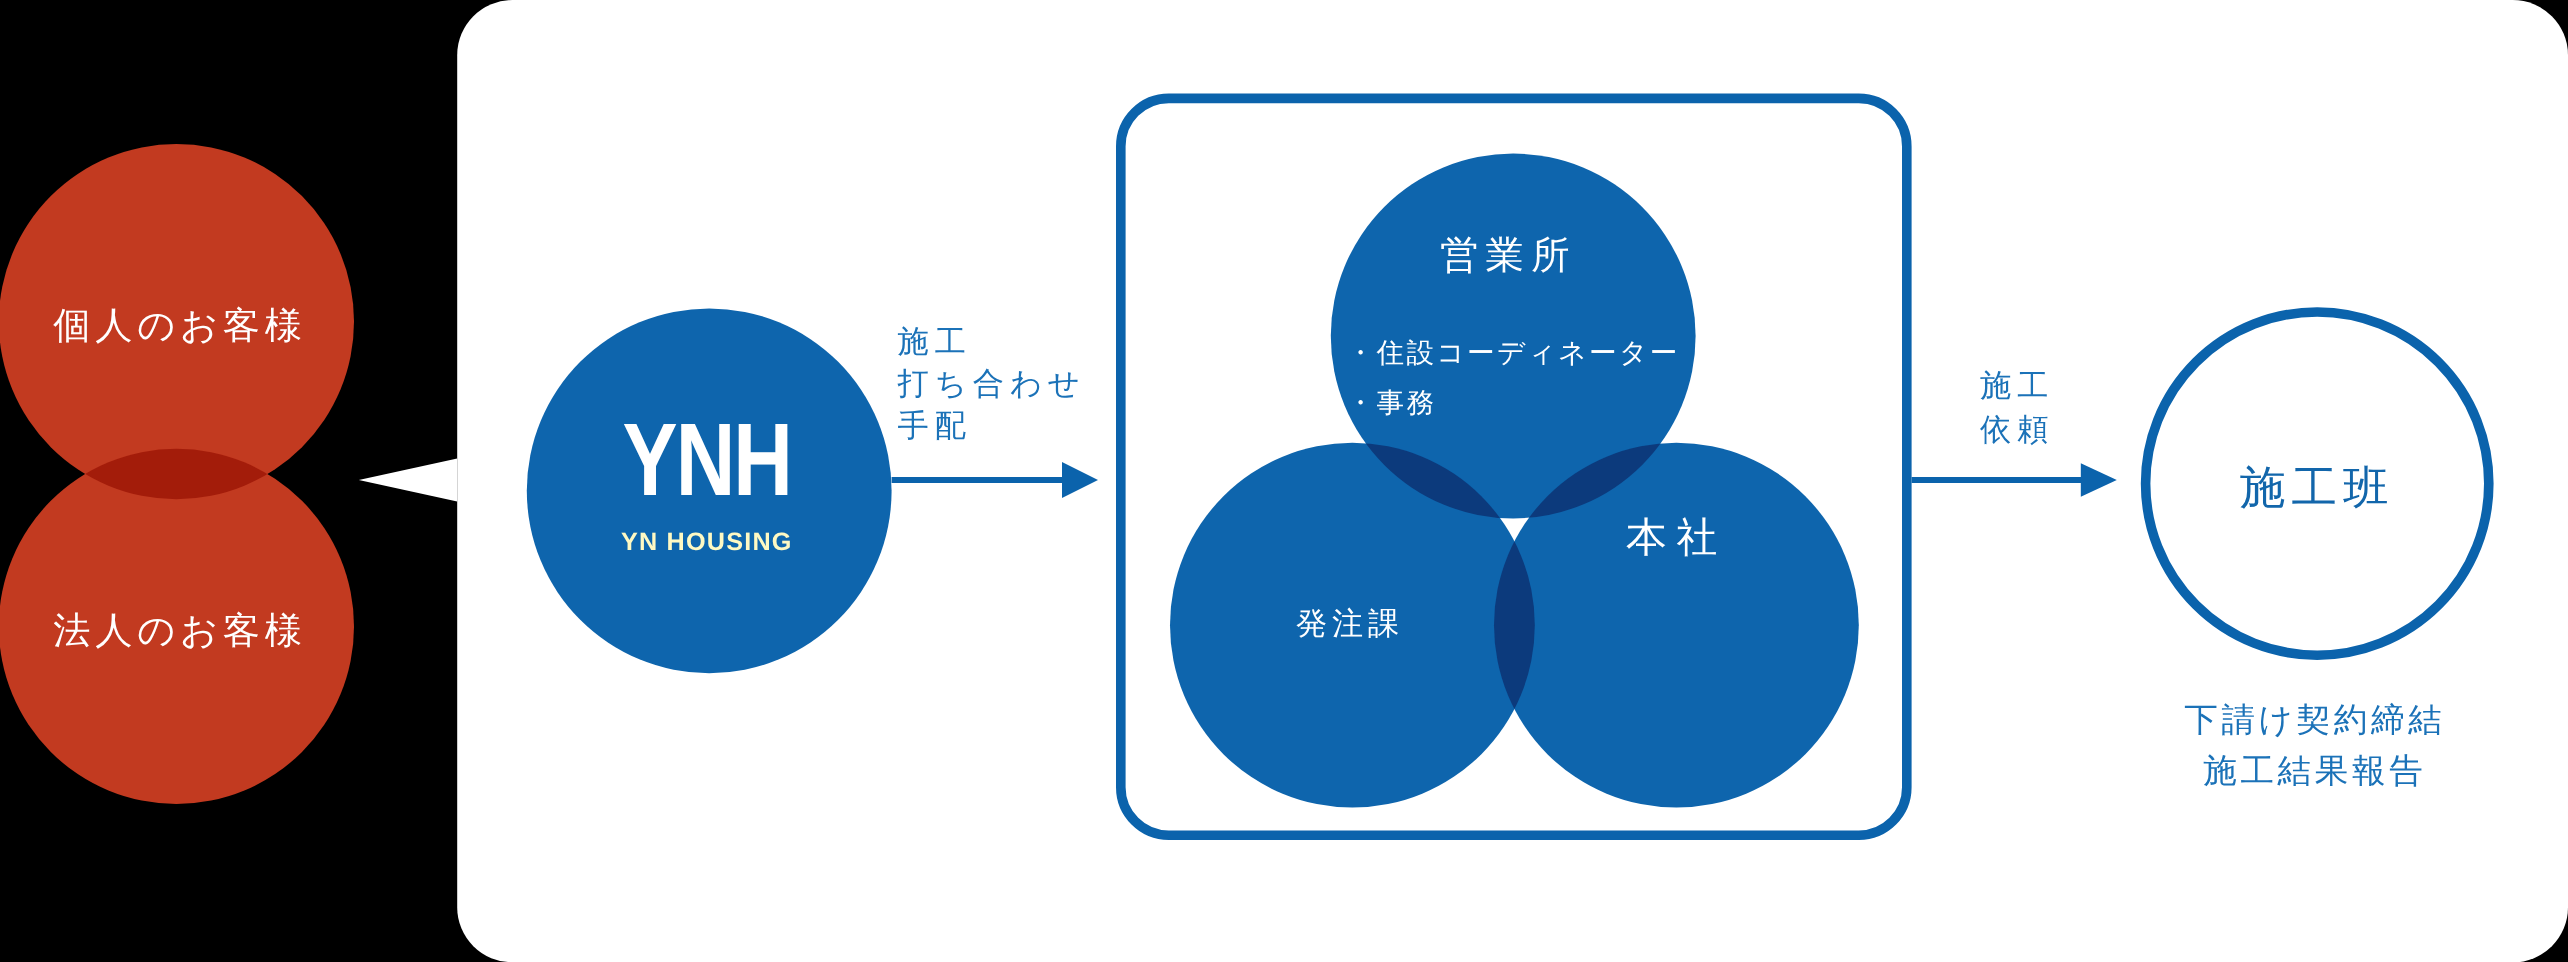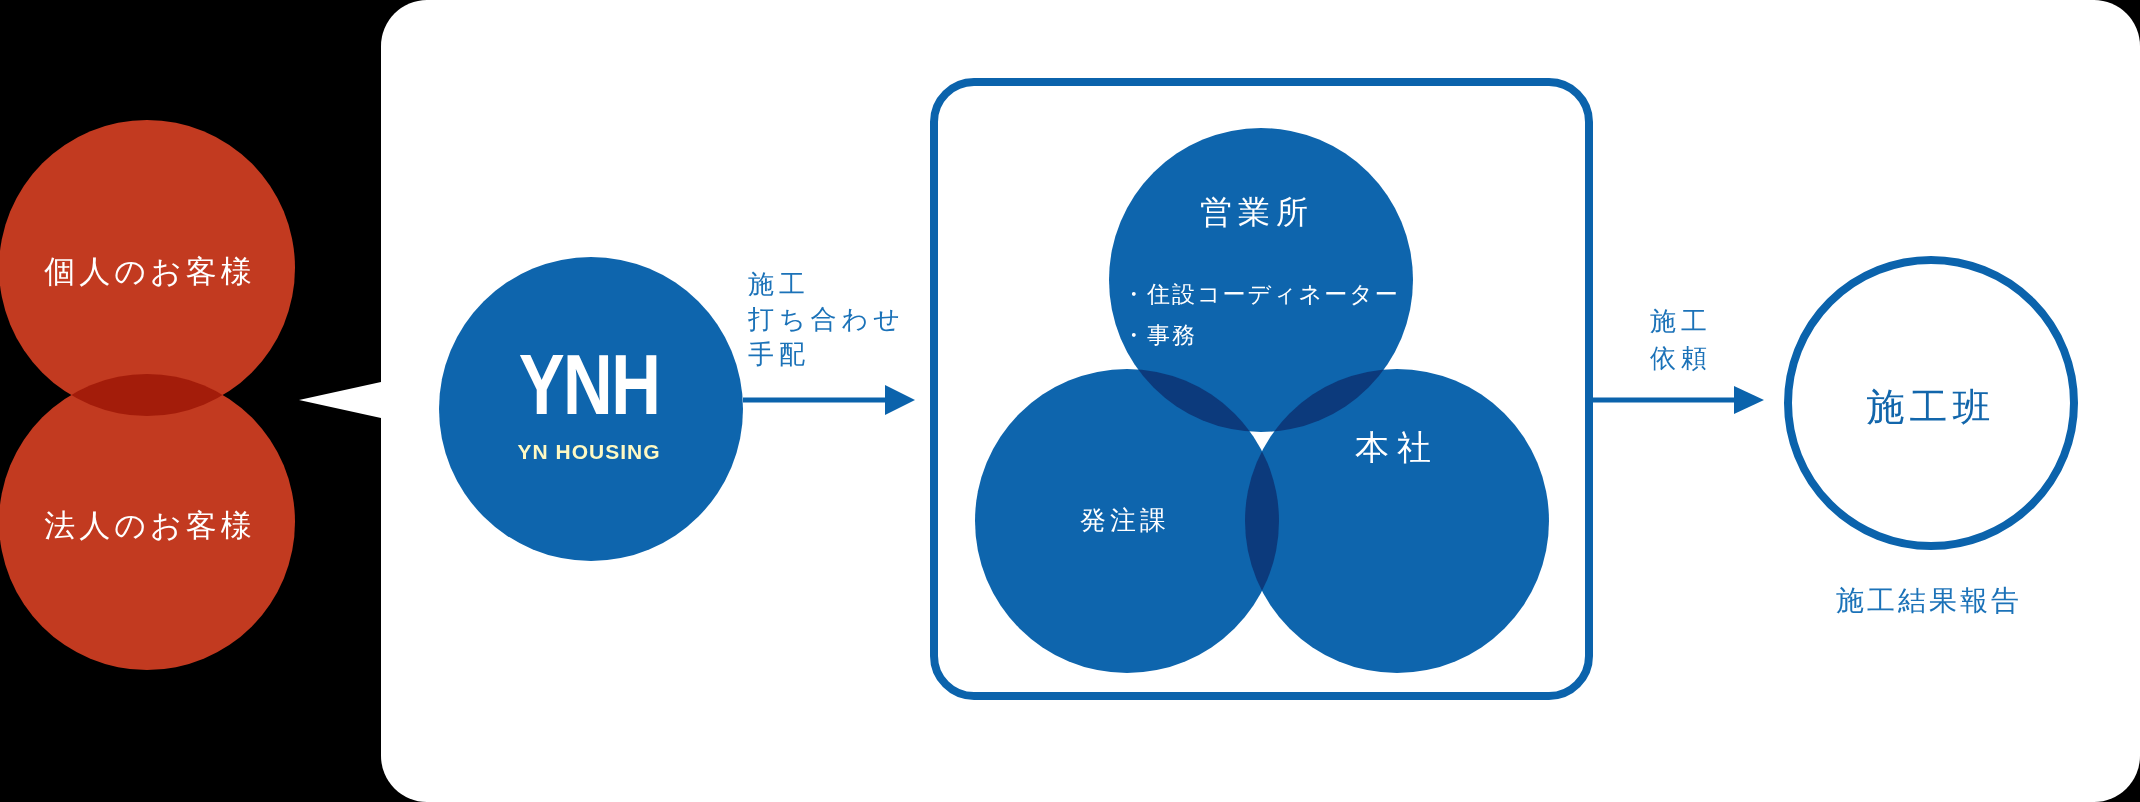--- a/index.html
+++ b/index.html
@@ -135,16 +135,17 @@
 
   <div id="hq-title" class="abs ctr jp-serif venn-title">本社</div>
 
   <div id="arrow2-label" class="abs jp-sans arrow-label">
     <div>施工</div>
     <div>依頼</div>
   </div>
 
   <div id="contractor-title" class="abs ctr jp-serif">施工班</div>
   <div id="contractor-notes" class="abs jp-sans">
+    <div>下請け契約締結</div>
     <div>施工結果報告</div>
   </div>
 
 </div>
 
 </body></html>

